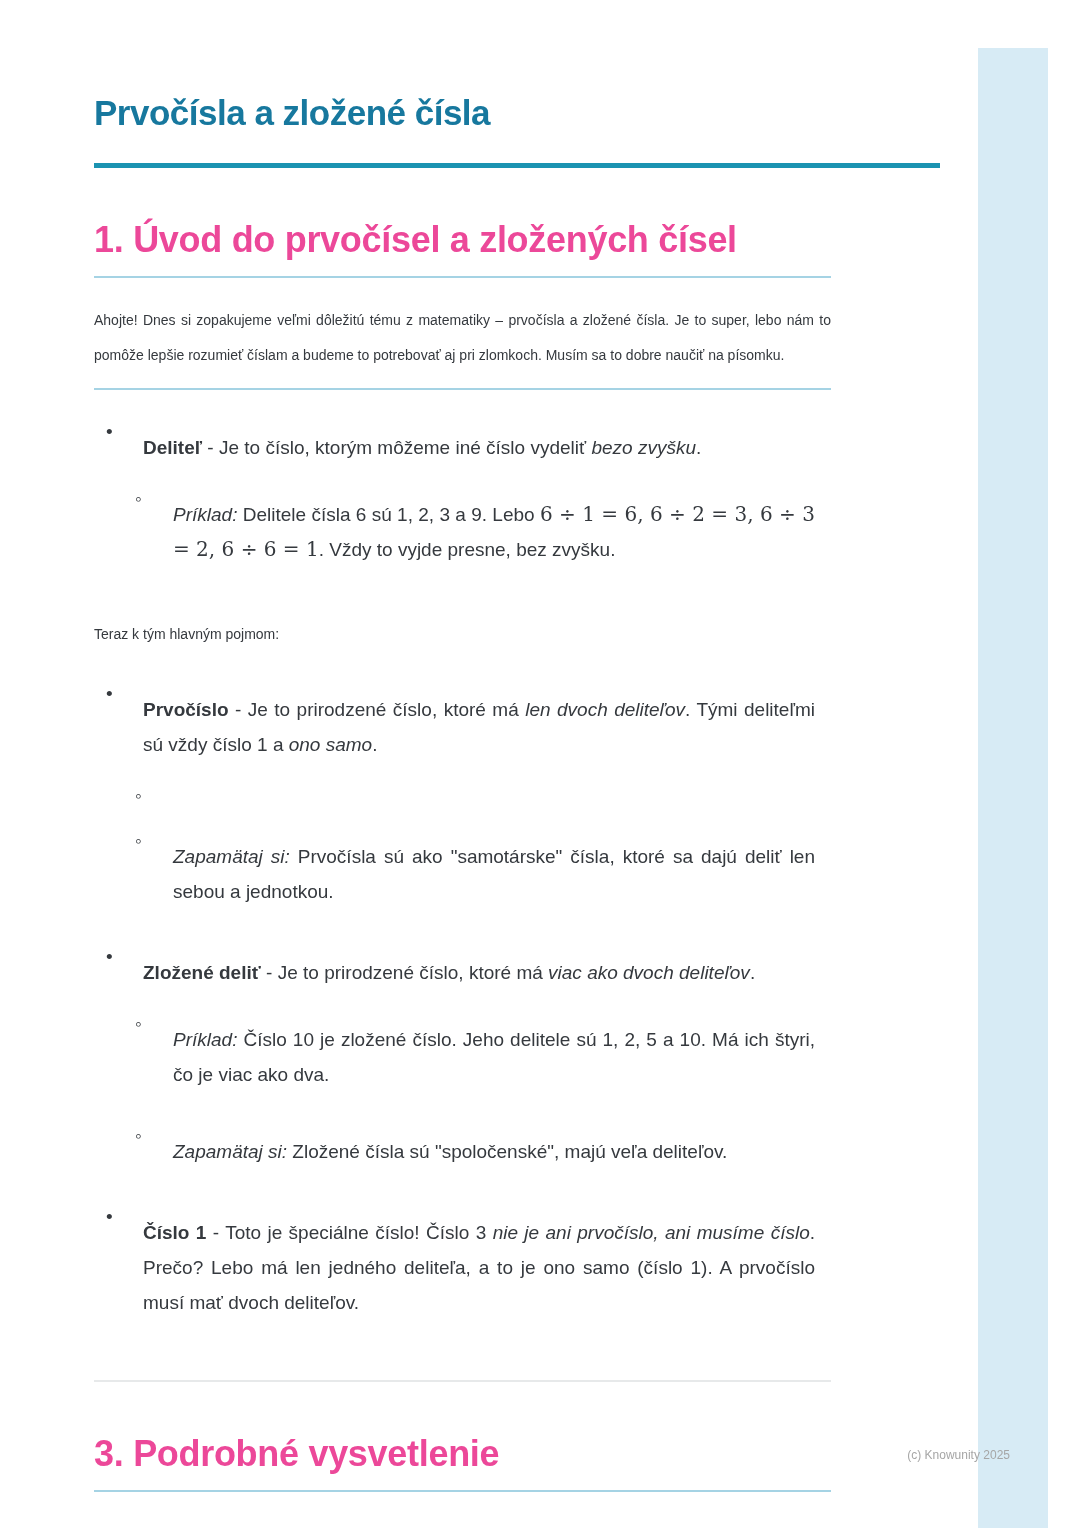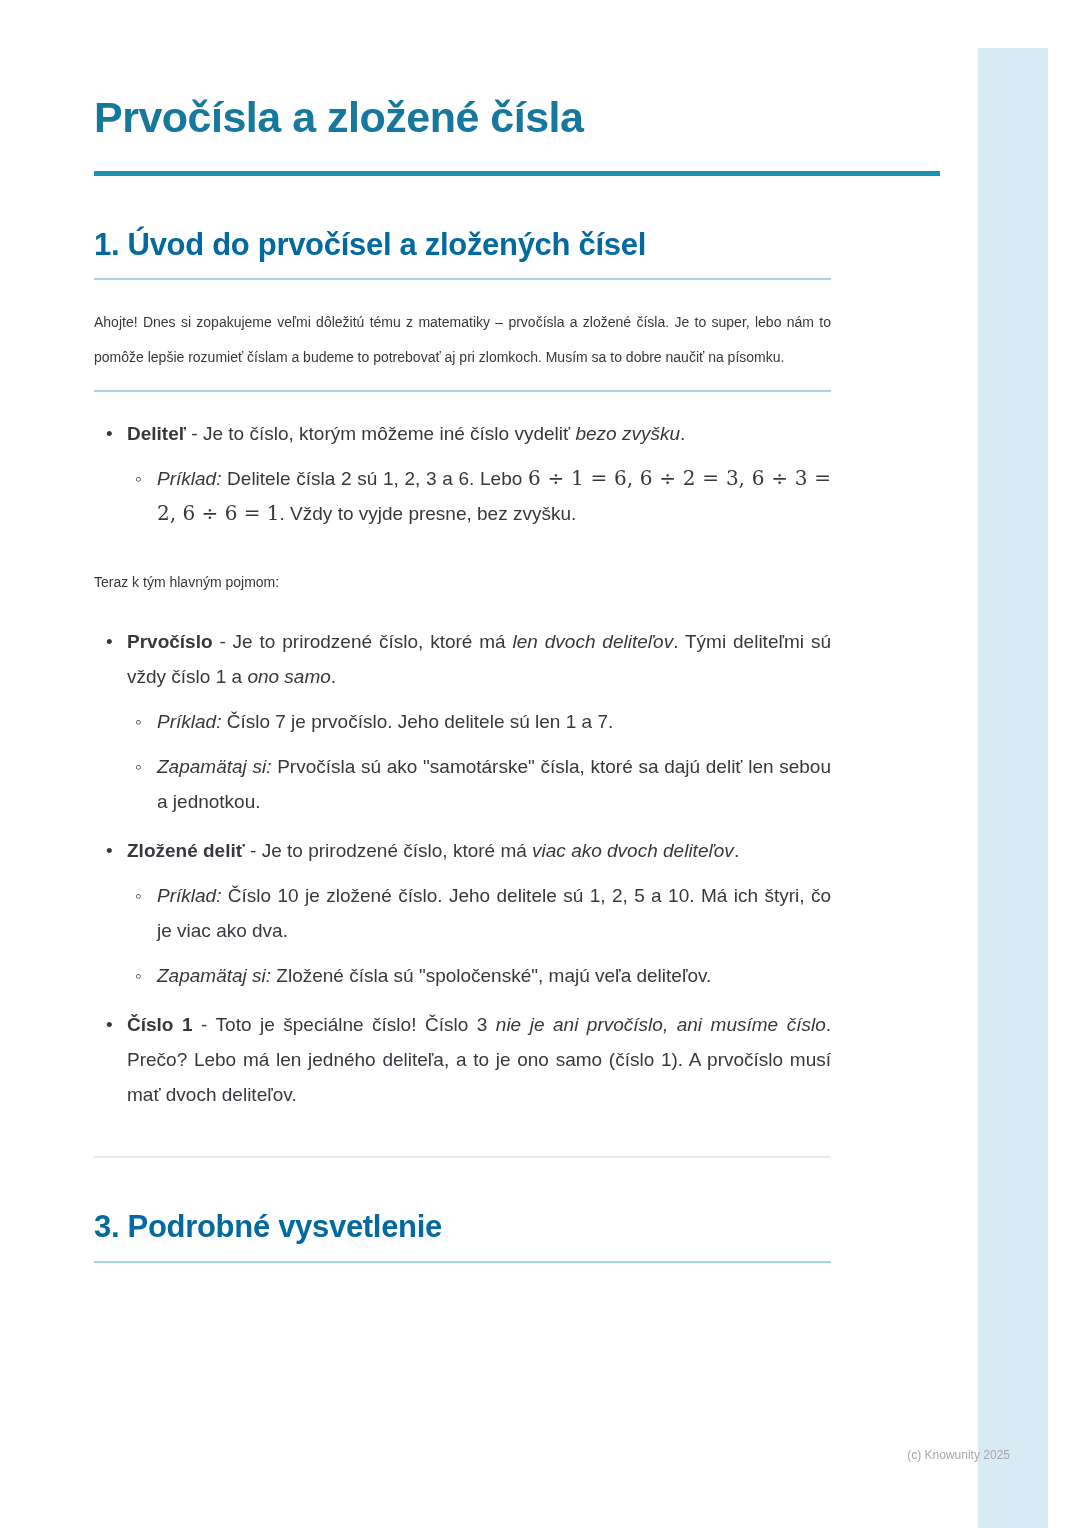--- a/index.html
+++ b/index.html
@@ -27,38 +27,38 @@
     position: absolute;
     left: 94px;
     top: 0;
     width: 846px;
     padding-top: 94px;
   }
   .text-col { width: 737px; }
 
   .doc-title {
     margin: 0;
-    font-size: 43px;
+    font-size: 35px;
     line-height: 1.1;
     font-weight: 700;
     color: #17789e;
     letter-spacing: -0.5px;
   }
   .title-rule {
     margin-top: 30px;
     width: 846px;
     height: 5px;
     background: #1b93b1;
   }
   .section-heading {
     margin: 50px 0 0 0;
-    font-size: 31px;
+    font-size: 36px;
     line-height: 1.2;
     font-weight: 700;
-    color: #0369a1;
+    color: #ec4899;
     letter-spacing: -0.3px;
   }
   .section-rule {
     margin-top: 15px;
     height: 2px;
     background: #a5d3e4;
   }
   .para {
     margin: 25px 0 0 0;
     font-size: 14px;
@@ -72,21 +72,21 @@
   .li:first-child { margin-top: 0; }
   .li > .marker {
     flex: 0 0 33px;
     box-sizing: border-box;
     padding-left: 12px;
     font-size: 19px;
     line-height: 35px;
   }
   .li-body { flex: 1; min-width: 0; }
   .li-text {
-    margin: 0;
+    margin: 16px;
     font-size: 19px;
     line-height: 35px;
     text-align: justify;
   }
   .li-text strong { font-weight: 700; }
   .li-text em { font-style: italic; }
   .li-sub { display: flex; margin-top: 10px; }
   .li-sub > .marker {
     flex: 0 0 30px;
     box-sizing: border-box;
@@ -132,37 +132,36 @@
     <section>
       <div class="section-rule text-col"></div>
 
       <div class="list text-col">
         <div class="li">
           <span class="marker">•</span>
           <div class="li-body">
             <p class="li-text"><strong>Deliteľ</strong><span> - Je to číslo, ktorým môžeme iné číslo vydeliť </span><em>bezo zvyšku</em><span>.</span></p>
             <div class="li-sub">
               <span class="marker">◦</span>
-              <p class="li-text"><em>Príklad:</em><span> Delitele čísla 2 sú 1, 2, 3 a 6. Lebo </span><span class="math">6 ÷ 1 = 6, 6 ÷ 2 = 3, 6 ÷ 3 = 2, 6 ÷ 6 = 1</span><span>. Vždy to vyjde presne, bez zvyšku.</span></p>
+              <p class="li-text"><em>Príklad:</em><span> Delitele čísla 6 sú 1, 2, 3 a 9. Lebo </span><span class="math">6 ÷ 1 = 6, 6 ÷ 2 = 3, 6 ÷ 3 = 2, 6 ÷ 6 = 1</span><span>. Vždy to vyjde presne, bez zvyšku.</span></p>
             </div>
           </div>
         </div>
       </div>
 
       <p class="para text-col mt-lg">Teraz k tým hlavným pojmom:</p>
 
       <div class="list text-col">
 
         <div class="li">
           <span class="marker">•</span>
           <div class="li-body">
             <p class="li-text"><strong>Prvočíslo</strong><span> - Je to prirodzené číslo, ktoré má </span><em>len dvoch deliteľov</em><span>. Tými deliteľmi sú vždy číslo 1 a </span><em>ono samo</em><span>.</span></p>
             <div class="li-sub">
               <span class="marker">◦</span>
-              <p class="li-text"><em>Príklad:</em><span> Číslo 7 je prvočíslo. Jeho delitele sú len 1 a 7.</span></p>
             </div>
             <div class="li-sub">
               <span class="marker">◦</span>
               <p class="li-text"><em>Zapamätaj si:</em><span> Prvočísla sú ako "samotárske" čísla, ktoré sa dajú deliť len sebou a jednotkou.</span></p>
             </div>
           </div>
         </div>
 
         <div class="li">
           <span class="marker">•</span>

